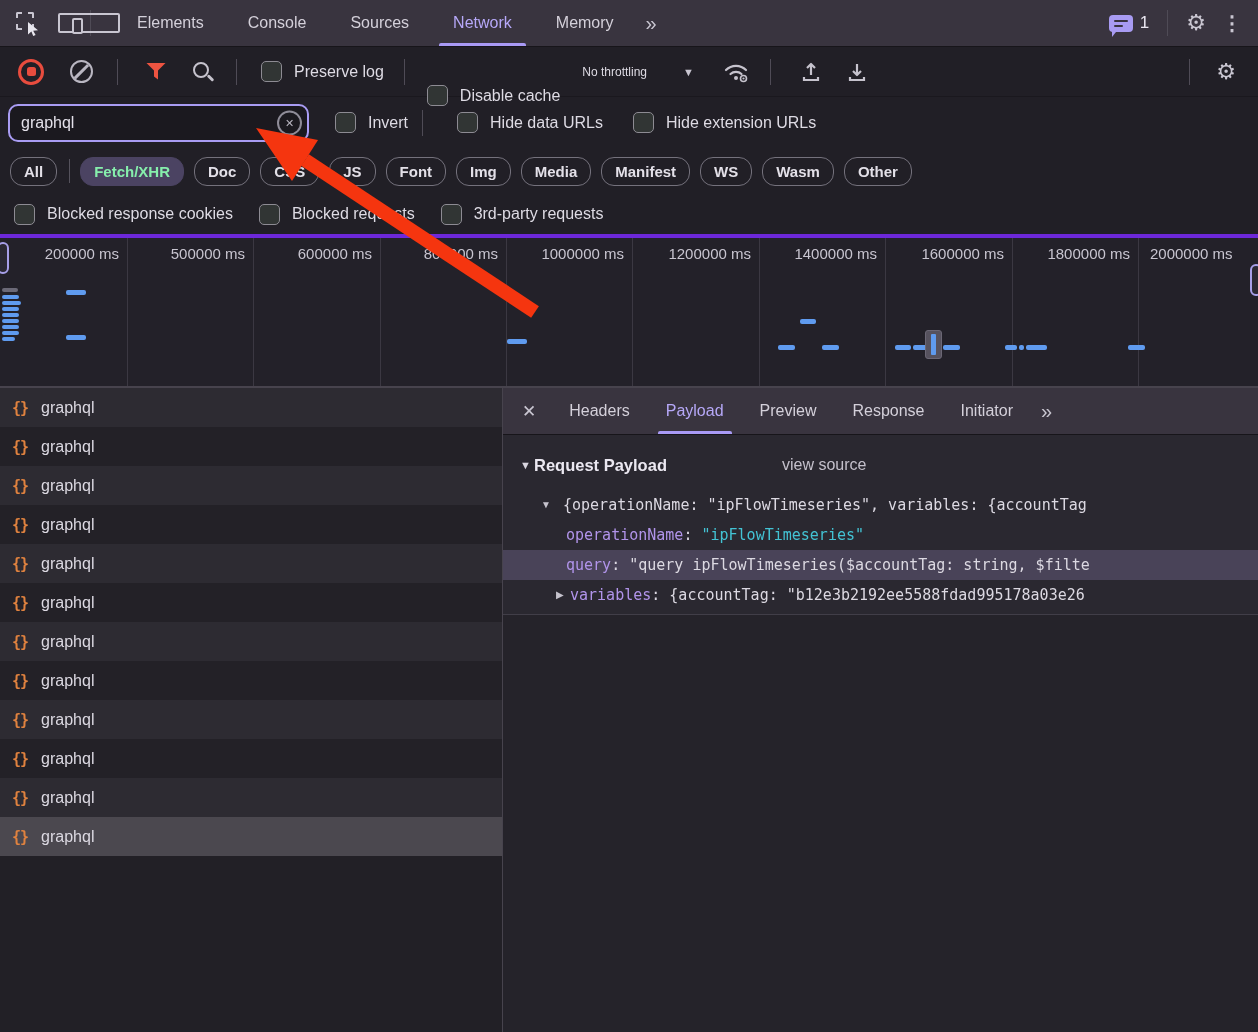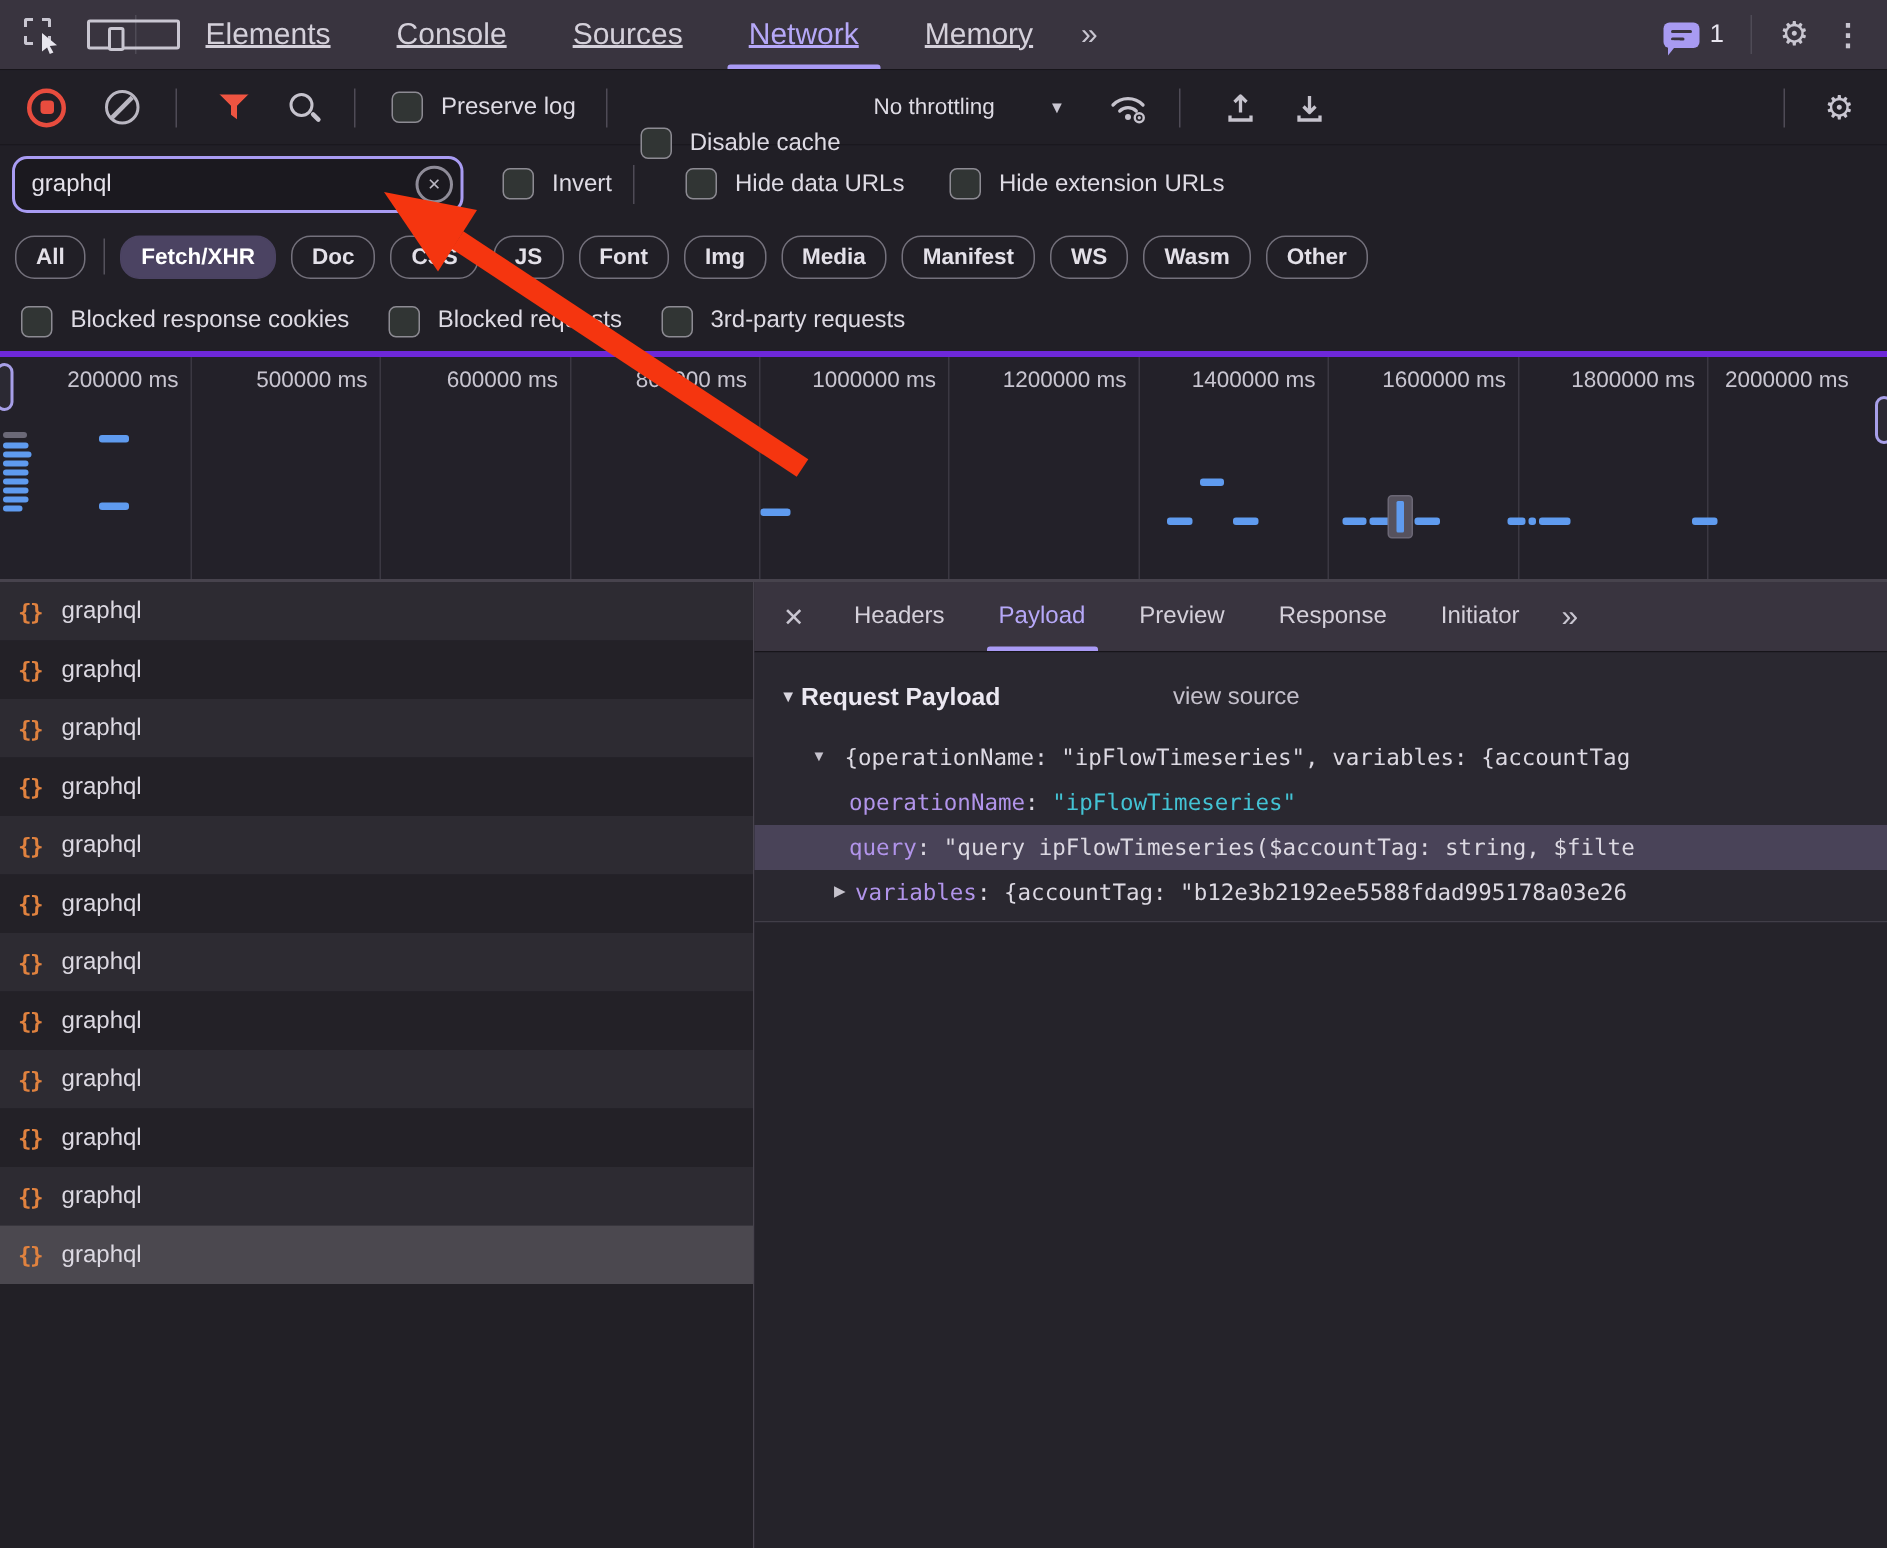--- a/index.html
+++ b/index.html
@@ -10,21 +10,21 @@
   .topbar{height:46px;background:#39343f;border-bottom:1px solid #17151a;display:flex;align-items:center;}
   .tb-icons{display:flex;align-items:center;padding-left:16px;gap:20px;}
   .insp{position:relative;width:22px;height:22px;}
   .insp .box{position:absolute;left:0;top:0;width:14px;height:14px;border:2px dashed #c9c6d1;border-radius:2px;}
   .insp svg{position:absolute;right:-2px;bottom:-2px;}
   .devtgl{position:relative;width:26px;height:22px;}
   .devtgl .tab{position:absolute;left:0;top:1px;width:14px;height:16px;border:2px solid #c9c6d1;border-radius:2px;}
   .devtgl .ph{position:absolute;right:1px;bottom:0;width:7px;height:12px;border:2px solid #c9c6d1;border-radius:2px;background:#39343f;}
   .vsep{width:1px;height:26px;background:#4f4b56;margin:0 6px;}
   .tabs-main{display:flex;align-items:center;height:100%;margin-left:18px;}
-  .tab{position:relative;height:100%;display:flex;align-items:center;padding:0 22px;font-size:20px;color:#d4d0da;cursor:default;text-decoration:underline;}
+  .tab{position:relative;height:100%;display:flex;align-items:center;padding:0 22px;font-size:16px;color:#d4d0da;cursor:default;}
   .tab.active{color:#b6a8f8;}
   .tab.active::after{content:"";position:absolute;left:8px;right:8px;bottom:0;height:3px;background:#a99af5;border-radius:2px 2px 0 0;}
   .more-glyph{font-size:20px;color:#c9c6d1;padding:0 10px;letter-spacing:-2px;}
   .topbar-right{margin-left:auto;display:flex;align-items:center;padding-right:12px;gap:12px;}
   .chat{display:flex;align-items:center;gap:7px;}
   .chat .bubble{position:relative;width:24px;height:17px;background:#a89bf2;border-radius:4px;}
   .chat .bubble::after{content:"";position:absolute;left:3px;bottom:-5px;border:5px solid transparent;border-top-color:#a89bf2;border-left-color:#a89bf2;border-width:5px 4px;}
   .chat .l1,.chat .l2{position:absolute;left:5px;height:2.5px;background:#39343f;border-radius:1px;}
   .chat .l1{top:5px;width:14px;} .chat .l2{top:10px;width:9px;}
   .chat .cnt{font-size:17px;color:#e9e6f0;}
@@ -39,40 +39,40 @@
   .clr::after{content:"";position:absolute;left:50%;top:0;width:2.5px;height:19px;margin-left:-1.25px;background:#bab7c2;transform:rotate(45deg);}
   .funnel{width:20px;height:18px;background:#ee5441;margin-left:22px;
           clip-path:polygon(0 0,100% 0,60% 44%,60% 94%,40% 78%,40% 44%);}
   .mag{position:relative;width:22px;height:22px;margin-left:26px;}
   .mag::before{content:"";position:absolute;left:1px;top:1px;width:12px;height:12px;border:2.5px solid #c6c3cd;border-radius:50%;}
   .mag::after{content:"";position:absolute;right:2px;bottom:1px;width:3px;height:8px;background:#c6c3cd;transform:rotate(-45deg);border-radius:2px;}
   .ckbox{width:19px;height:19px;border:1.5px solid #8d8b93;border-radius:5px;background:#313534;flex:none;}
   .cklabel{font-size:16px;color:#dedbe4;margin-left:12px;}
   .ckgroup{display:flex;align-items:center;}
   .throttle{display:flex;align-items:center;margin-left:22px;}
-  .throttle .txt{font-size:15px;color:#dedbe4;}
+  .throttle .txt{font-size:12px;color:#dedbe4;}
   .dd-arrow{font-size:11px;color:#c9c6d1;margin-left:36px;}
   .wifi{margin-left:28px;}
   .io{margin-left:22px;}
   .toolbar2 .rsep{margin-left:auto;}
   .toolbar2 .gear{margin:0 22px 0 20px;}
 
   
   .filterrow{height:51px;background:#211f26;display:flex;align-items:center;}
   .finput{position:relative;width:297px;height:34px;margin-left:8px;border:2px solid #a99cf3;border-radius:10px;background:#1b191f;display:flex;align-items:center;flex:none;}
   .finput .val{font-size:16px;color:#e4e1ea;padding-left:11px;}
   .fclear{position:absolute;right:5px;top:50%;transform:translateY(-50%);width:21px;height:21px;border:2px solid #8f8c98;border-radius:50%;color:#b9b6c1;font-size:11px;display:flex;align-items:center;justify-content:center;}
   .filterrow .ckgroup{margin-left:26px;}
   .filterrow .vsep{margin:0 14px;}
 
   
   .chiprow{height:46px;background:#211f26;display:flex;align-items:center;padding-left:10px;}
   .chip{height:27px;padding:0 13px;border:1.5px solid #74717c;border-radius:13px;display:flex;align-items:center;
         font-size:15px;font-weight:bold;color:#e3e0e8;margin-right:10px;background:transparent;}
-  .chip.active{background:#4b4362;border-color:#4b4362;color:#ffffff;}
+  .chip.active{background:#4b4362;border-color:#4b4362;color:#86efac;}
   .chip-sep{width:1px;height:24px;background:#55525c;margin:0 10px 0 2px;}
 
   
   .blockedrow{height:40px;background:#211f26;display:flex;align-items:center;padding-left:14px;border-bottom:4px solid #6d28d9;}
   .blockedrow .ckgroup{margin-right:26px;}
 
   
   .overview{position:relative;height:148px;background:#232129;border-bottom:2px solid #47434d;overflow:hidden;}
   .ov-grid{position:absolute;top:0;bottom:0;width:1px;background:#3b3842;}
   .ov-label{position:absolute;top:7px;font-size:15px;color:#c8c5d0;white-space:nowrap;}

